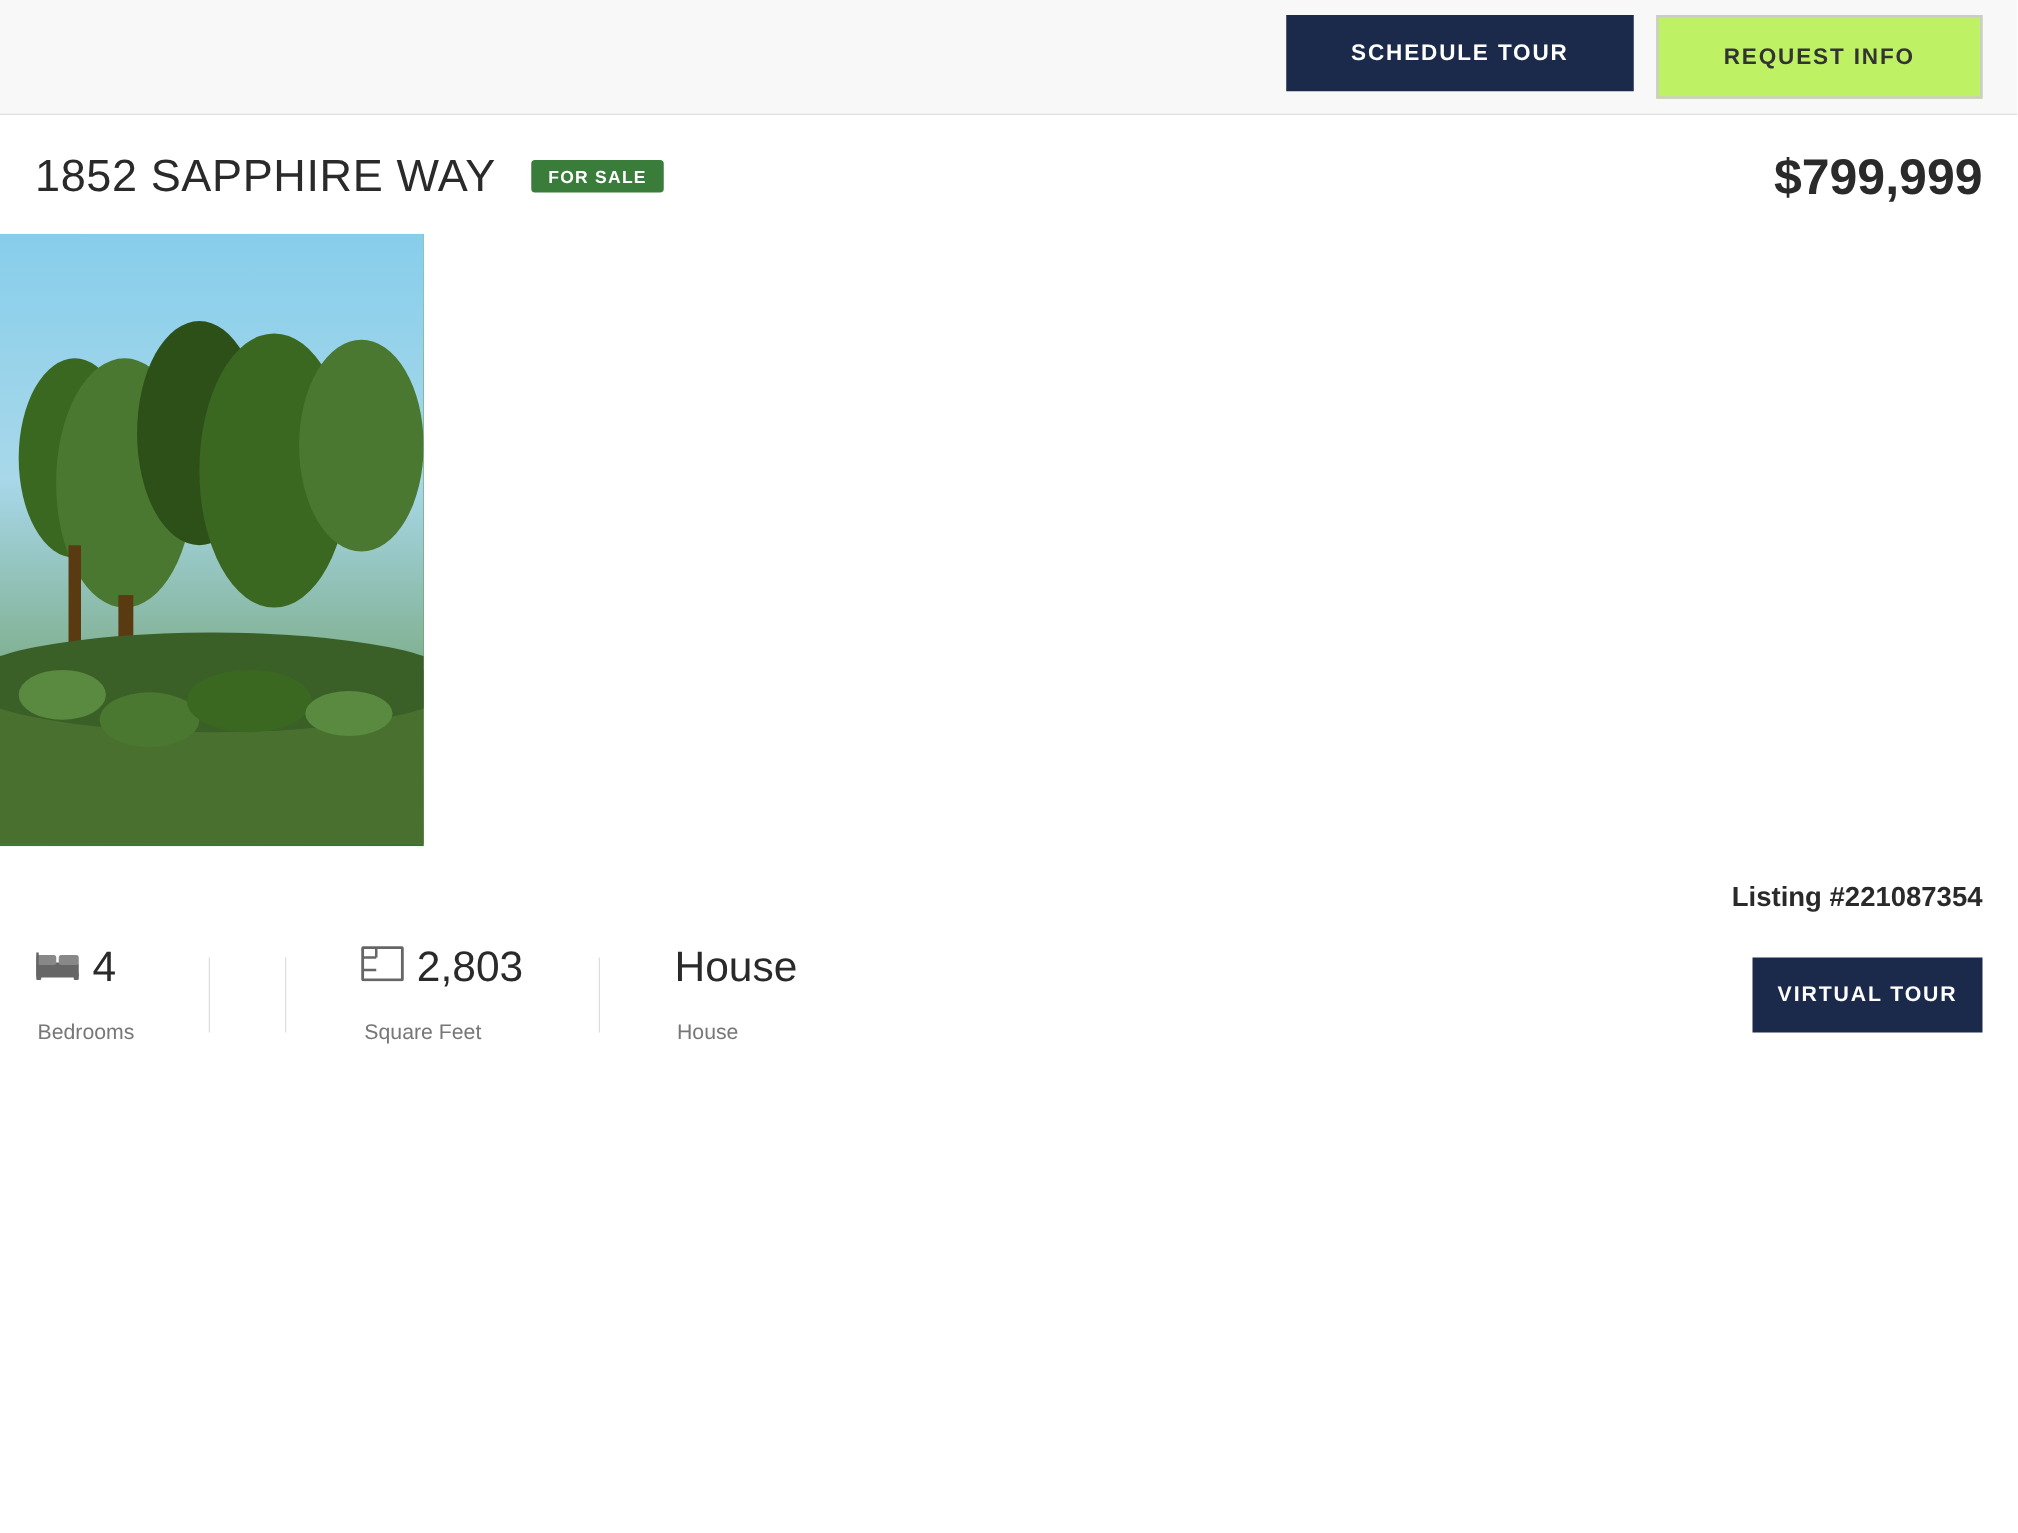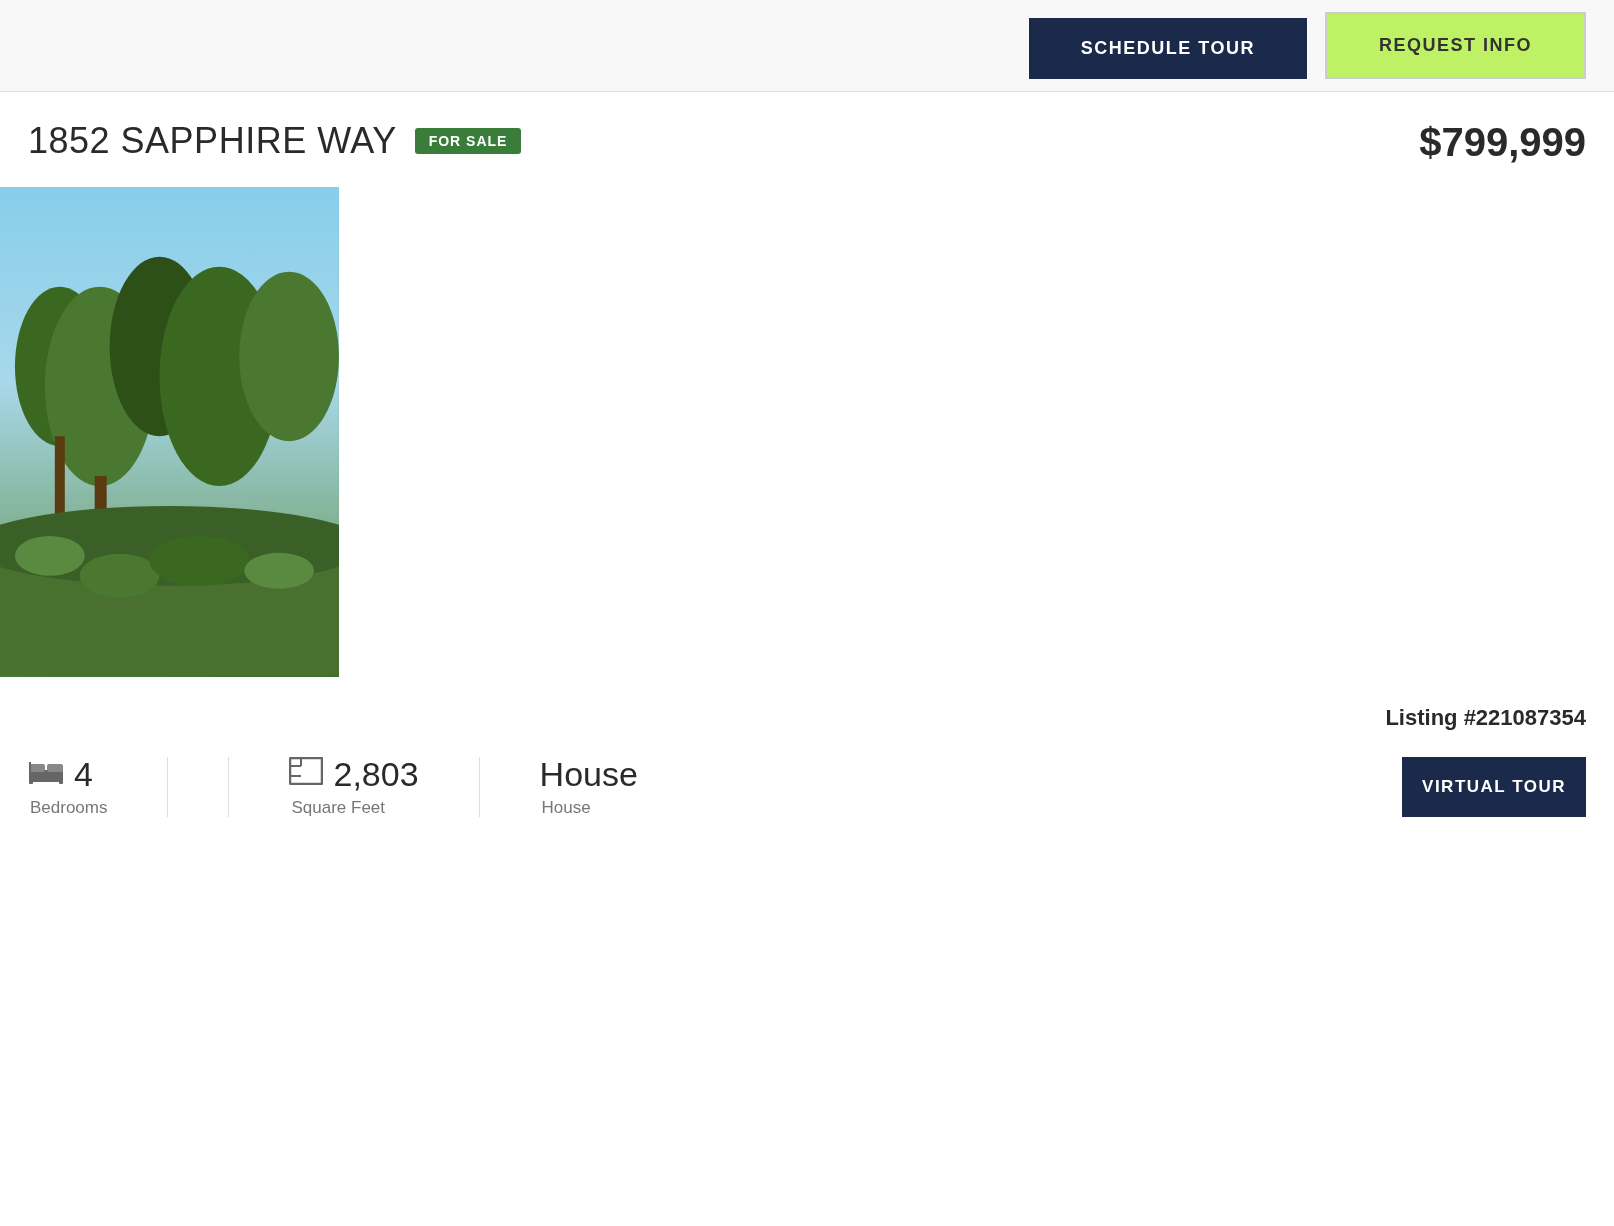--- a/index.html
+++ b/index.html
@@ -7,21 +7,21 @@
       font-family: -apple-system, BlinkMacSystemFont, 'Segoe UI', Arial, sans-serif;
       background: #fff;
       color: #333;
       width: 1614px;
     }
 
     
     .header-bar {
       display: flex;
       justify-content: flex-end;
-      align-items: flex-end;
+      align-items: flex-start;
       padding: 12px 28px;
       background: #f8f8f8;
       border-bottom: 1px solid #e0e0e0;
       gap: 18px;
     }
 
     .btn-schedule-tour {
       background: #1b2a4a;
       color: #fff;
       border: none;
@@ -55,21 +55,21 @@
 
     .address-block {
       display: flex;
       flex-direction: column;
       gap: 4px;
     }
 
     .address-line1 {
       display: flex;
       align-items: center;
-      gap: 18px;
+      gap: 28px;
     }
 
     .address-street {
       font-size: 36px;
       font-weight: 300;
       color: #2a2a2a;
       letter-spacing: 0.5px;
     }
 
     .for-sale-badge {
@@ -153,21 +153,21 @@
 
     .stat-value {
       font-size: 34px;
       font-weight: 300;
       color: #2a2a2a;
     }
 
     .stat-label {
       font-size: 17px;
       color: #777;
-      margin-top: 2px;
+      margin-top: 20px;
       padding-left: 2px;
     }
 
     .stat-divider {
       width: 1px;
       height: 60px;
       background: #ddd;
       margin-right: 60px;
     }
 

